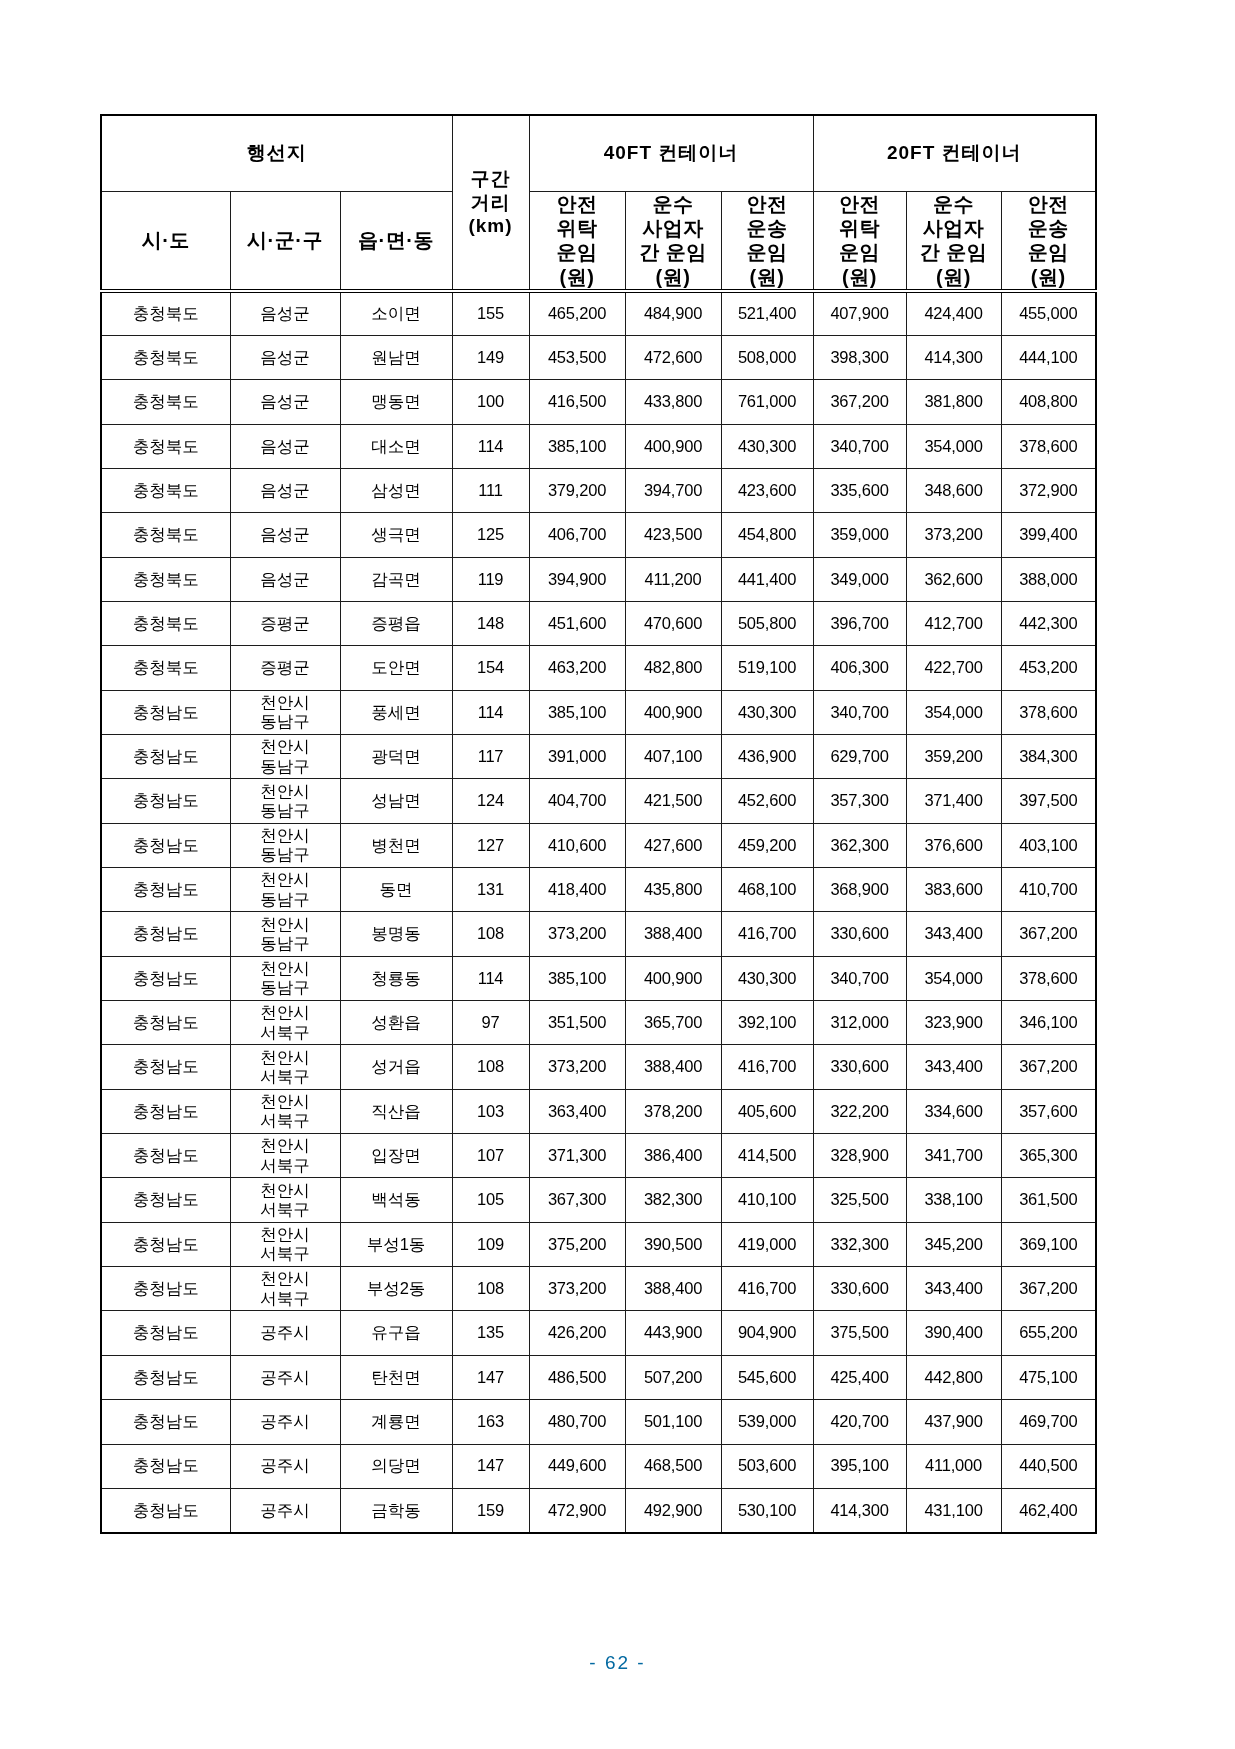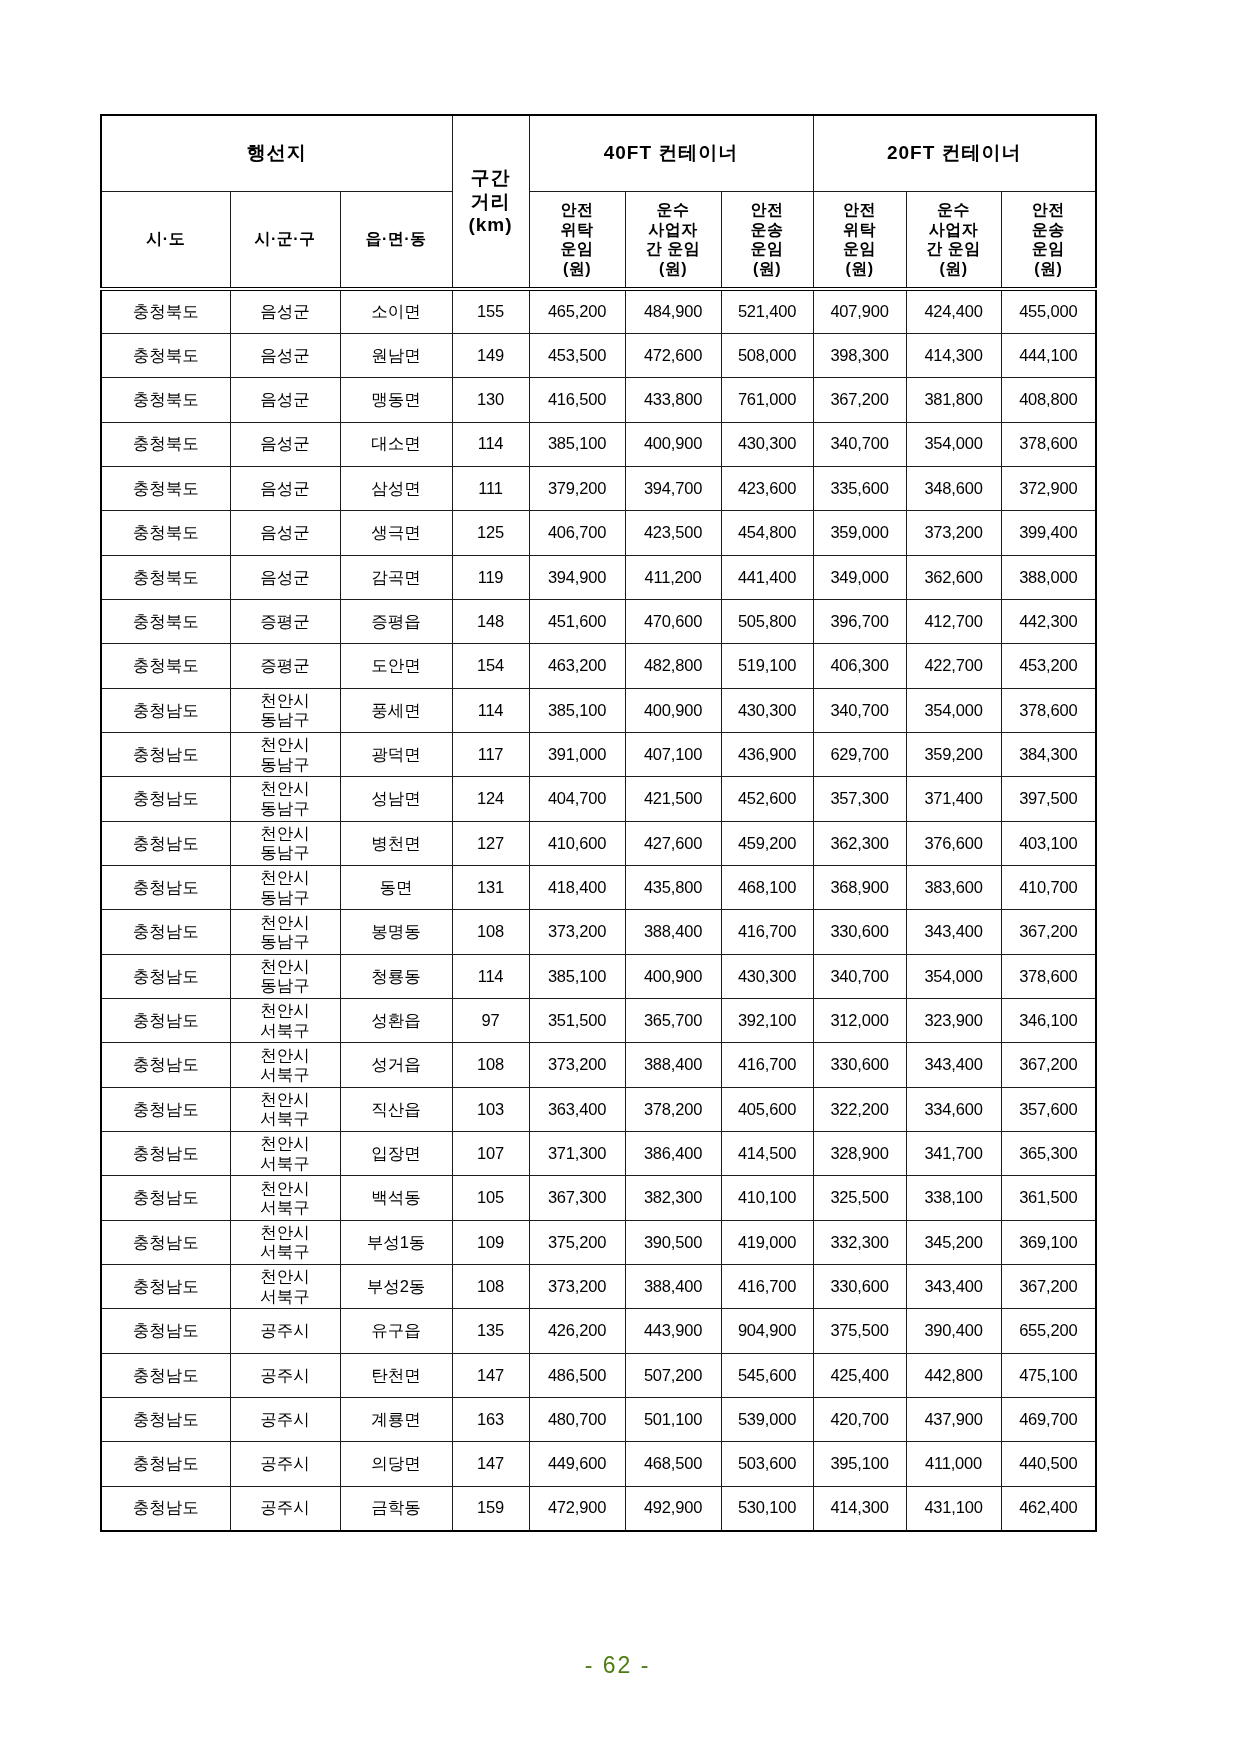--- a/index.html
+++ b/index.html
@@ -27,35 +27,35 @@
     vertical-align: middle;
     padding: 0;
     white-space: pre-line;
     overflow: hidden;
   }
   table.rate-table { border: 2px solid #000; }
   thead th { font-weight: bold; background: #ffffff; }
   tr.hrow1 { height: 76px; }
   tr.hrow1 th { font-size: 19px; letter-spacing: 1px; }
   tr.hrow2 { height: 98px; }
-  tr.hrow2 th { font-size: 16px; line-height: 1.22; letter-spacing: 0.5px; margin-top: 10px; }
+  tr.hrow2 th { font-size: 20px; line-height: 1.22; letter-spacing: 0.5px; margin-top: 10px; }
   th.distance-cell { font-size: 18px; line-height: 1.25; font-weight: bold; margin-left: 6px; }
   tbody { border-top: 4px double #000; padding-left: 8px; }
   tbody tr { height: 44.35px; }
   tbody td { font-size: 16.5px; line-height: 1.18; }
   tbody td.num { font-size: 16.5px; letter-spacing: -0.2px; }
   .footer {
     position: absolute;
     left: 0;
     top: 1652px;
     width: 100%;
     text-align: center;
-    font-size: 23px;
+    font-size: 19px;
     letter-spacing: 2px;
-    color: #4d7c0f;
+    color: #0369a1;
   }
 </style>
 </head>
 <body>
 
 <div class="page">
 
   <table class="rate-table">
     <colgroup>
       <col style="width:129px">
@@ -132,21 +132,21 @@
       <td class="num">508,000</td>
       <td class="num">398,300</td>
       <td class="num">414,300</td>
       <td class="num">444,100</td>
     </tr>
 
     <tr>
       <td>충청북도</td>
       <td>음성군</td>
       <td>맹동면</td>
-      <td class="num">130</td>
+      <td class="num">100</td>
       <td class="num">416,500</td>
       <td class="num">433,800</td>
       <td class="num">761,000</td>
       <td class="num">367,200</td>
       <td class="num">381,800</td>
       <td class="num">408,800</td>
     </tr>
 
     <tr>
       <td>충청북도</td>

